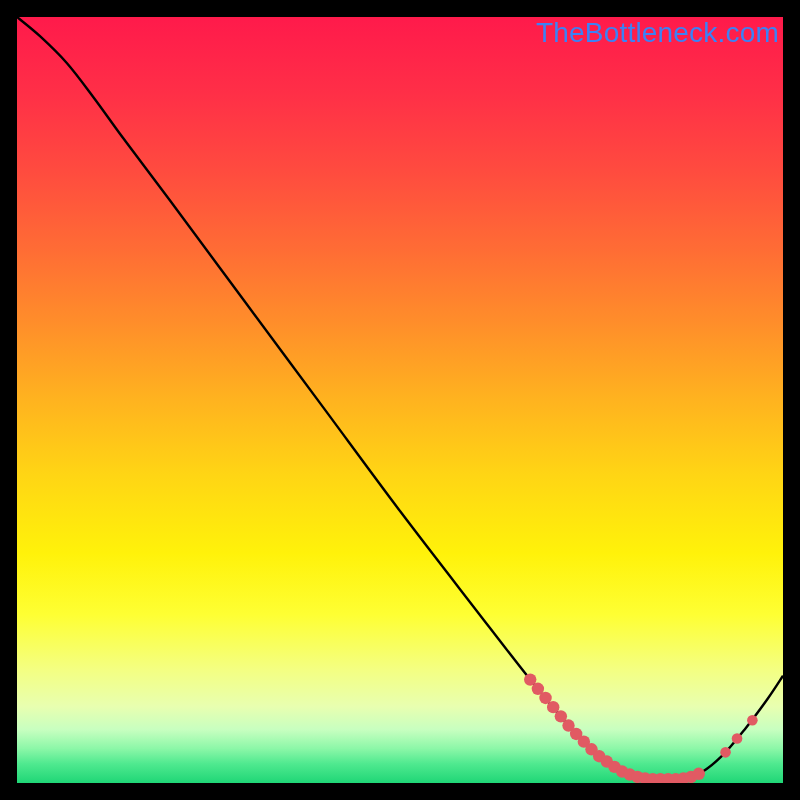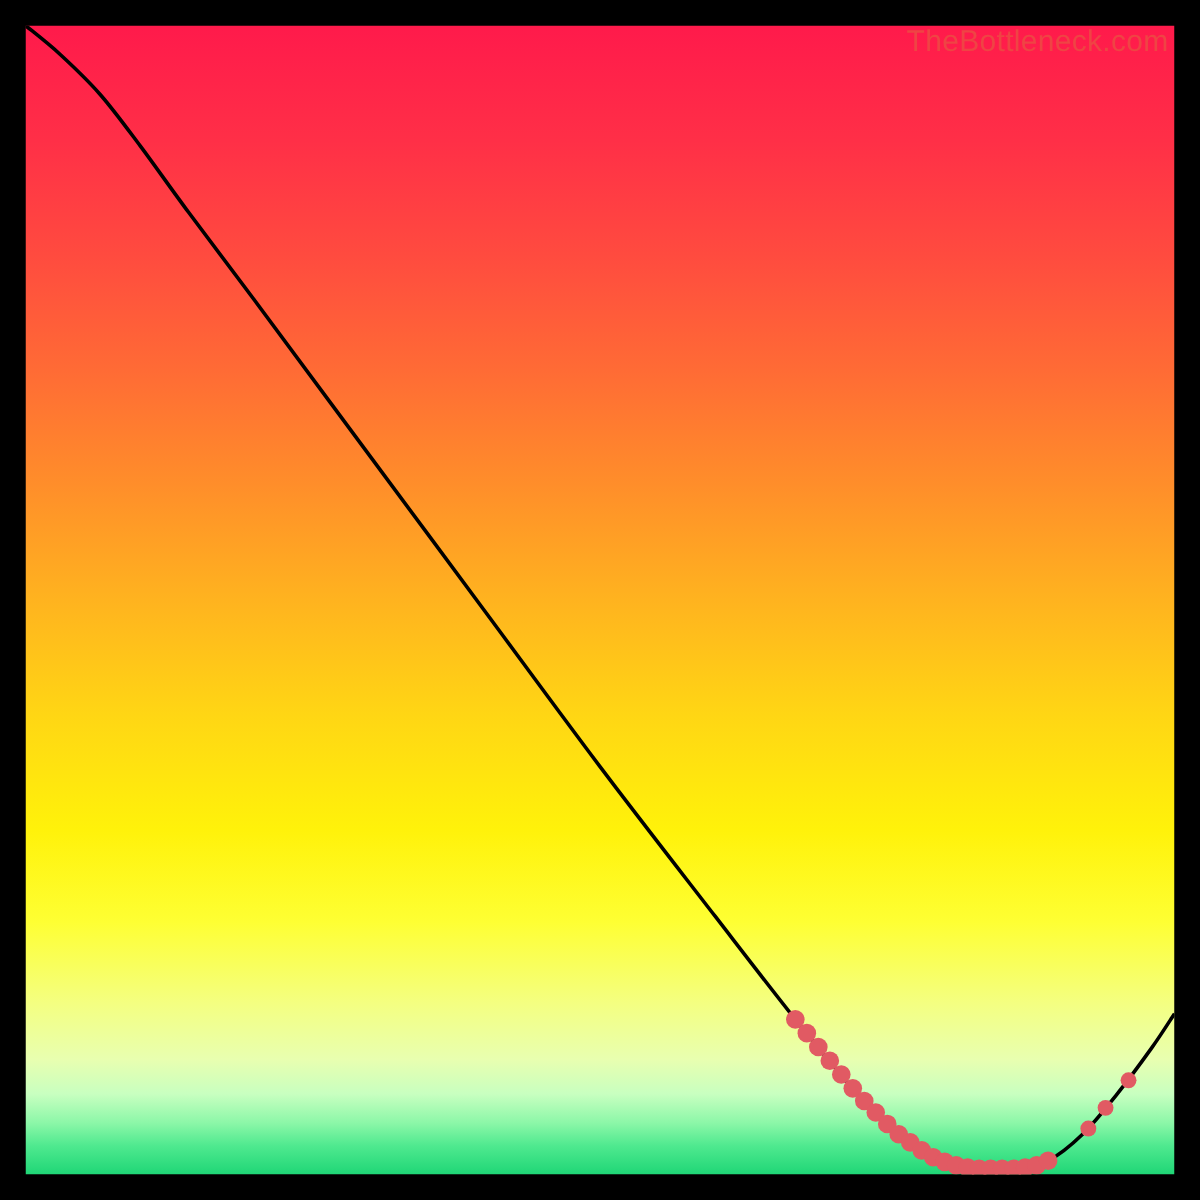--- a/index.html
+++ b/index.html
@@ -23,22 +23,22 @@
     position: absolute;
     left: 0;
     top: 0;
     width: 766px;
     height: 766px;
   }
   .watermark {
     position: absolute;
     top: 0px;
     right: 4px;
-    color: #ef4444;
-    font-size: 20px;
+    color: #3b82f6;
+    font-size: 28px;
     font-weight: 500;
     letter-spacing: 0.2px;
     user-select: none;
   }
   svg { display: block; }
 </style>
 </head>
 <body>
 
 <div class="frame">

